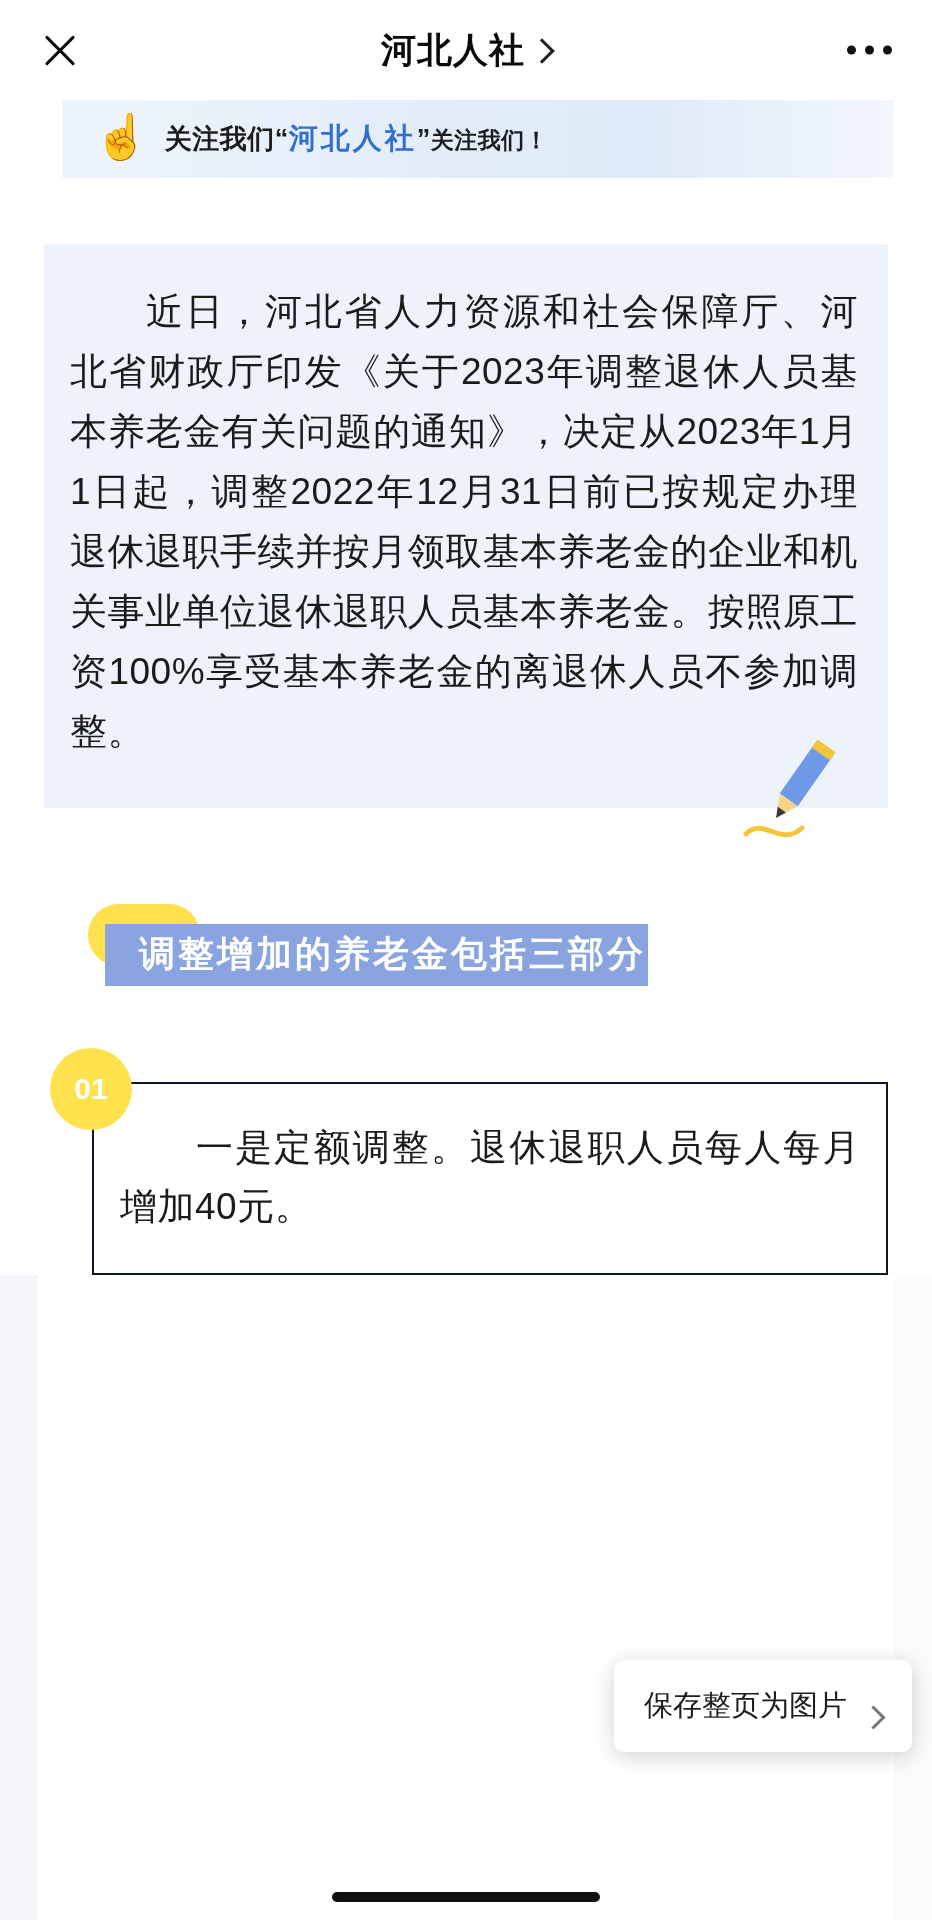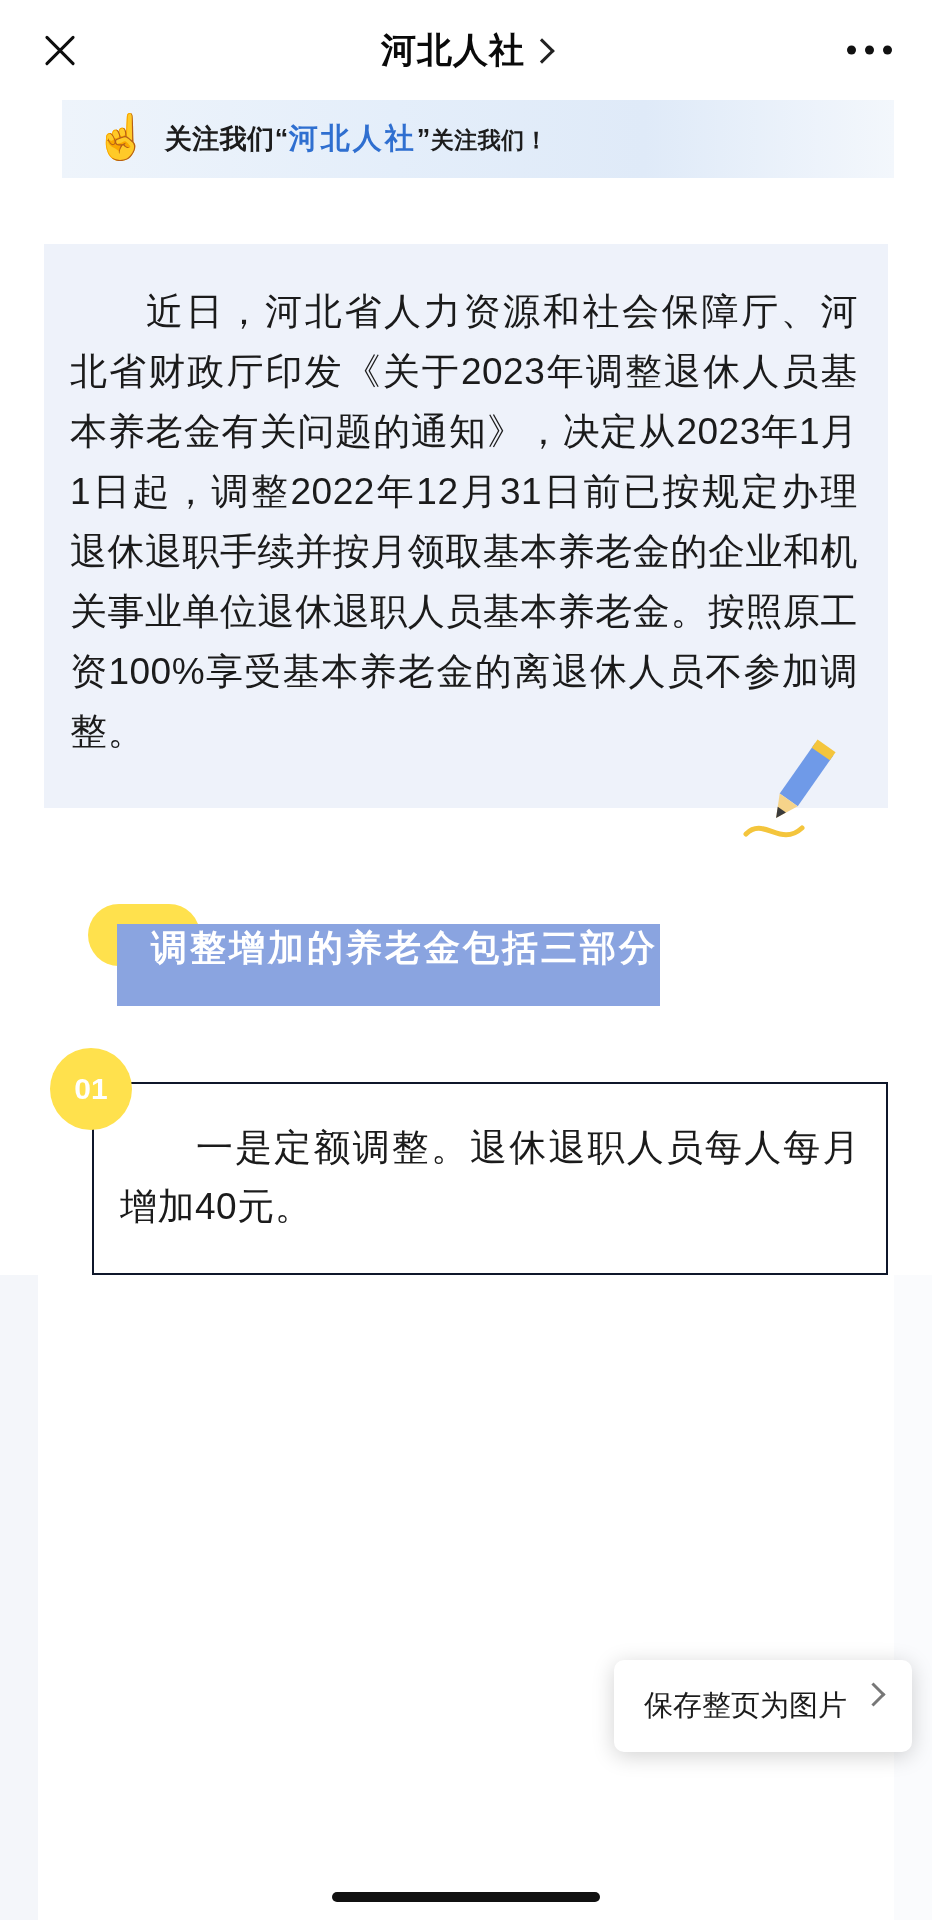--- a/index.html
+++ b/index.html
@@ -159,27 +159,27 @@
     position: absolute;
     left: 88px;
     top: -20px;
     width: 112px;
     height: 62px;
     background: #ffe14d;
     border-radius: 40px;
   }
   .head-bar {
     position: absolute;
-    left: 117px;
+    left: 105px;
     top: 0;
     width: 543px;
-    height: 82px;
+    height: 62px;
     background: #8aa4e0;
     display: flex;
-    align-items: flex-start;
+    align-items: center;
   }
   .head-bar span {
     color: #ffffff;
     font-size: 36px;
     font-weight: bold;
     letter-spacing: 3px;
     margin-left: 34px;
   }
 
   
@@ -223,21 +223,21 @@
   
   .save-popup {
     position: absolute;
     right: 20px;
     bottom: 168px;
     background: #ffffff;
     box-shadow: 0 4px 22px rgba(0,0,0,0.18);
     border-radius: 10px;
     padding: 26px 30px;
     display: flex;
-    align-items: flex-start;
+    align-items: flex-end;
     gap: 18px;
     z-index: 20;
   }
   .save-popup span {
     font-size: 29px;
     color: #1c1c1c;
   }
   .save-chevron {
     width: 14px;
     height: 14px;

